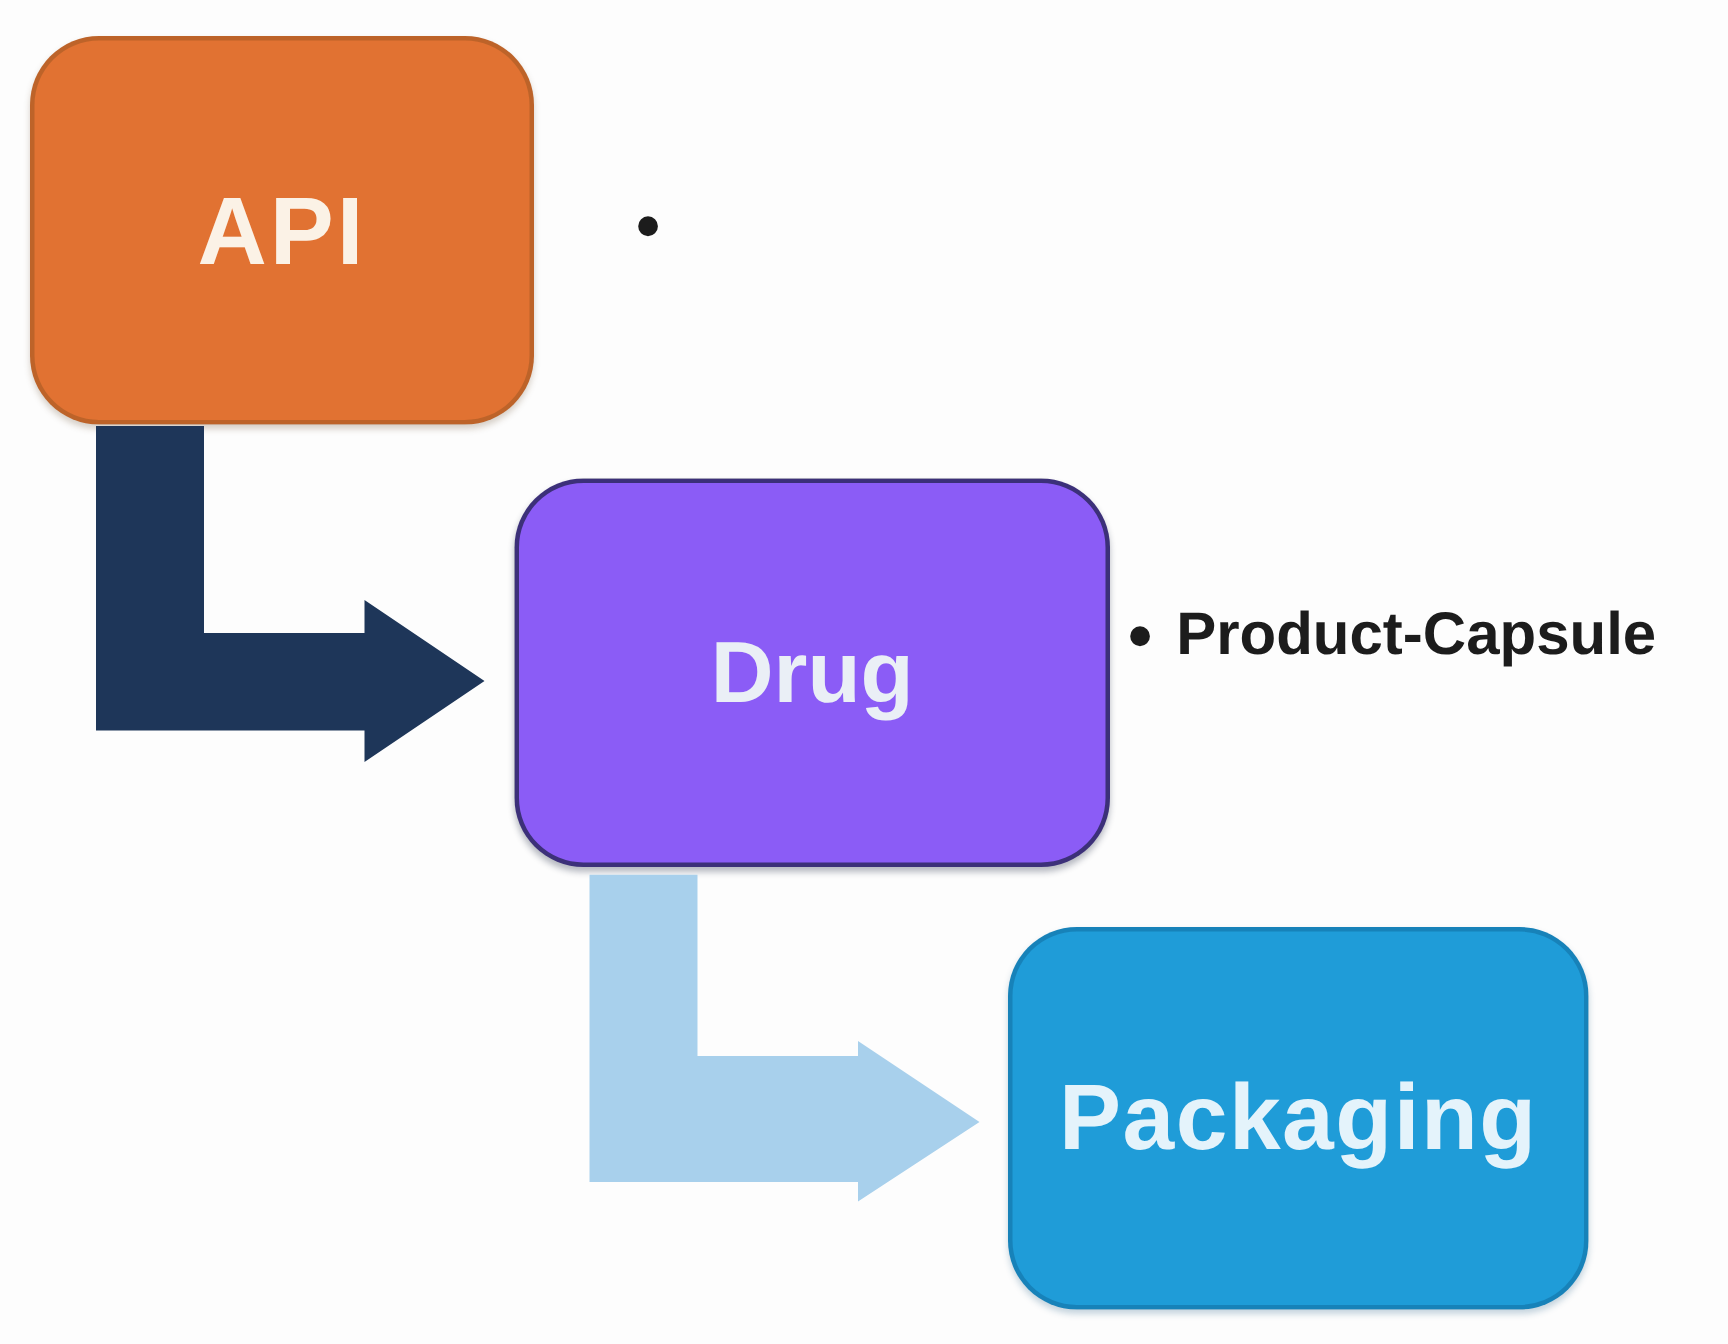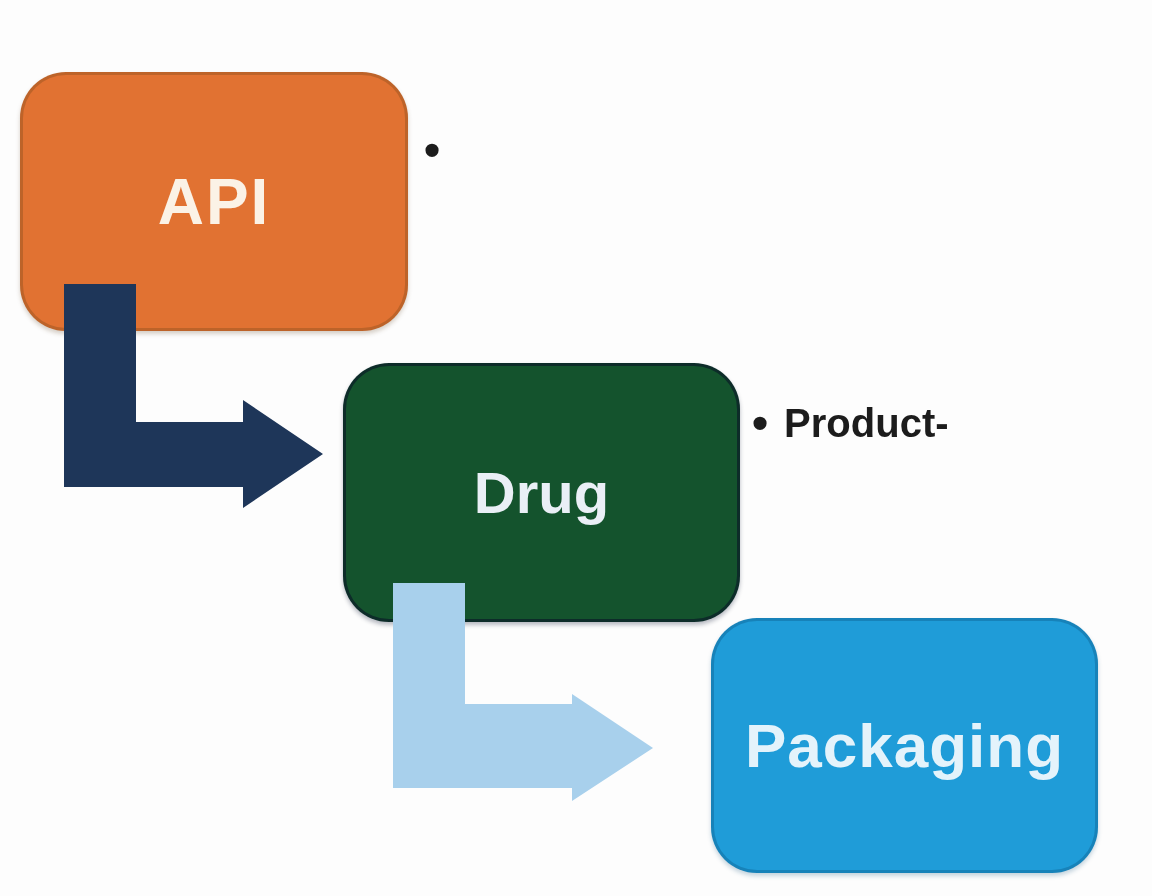--- a/index.html
+++ b/index.html
@@ -23,28 +23,27 @@
     border-radius: 46px;
     display: flex;
     align-items: center;
     justify-content: center;
     text-align: center;
     box-sizing: border-box;
   }
   .node-api {
     left: 20px;
     top: 24px;
-    width: 388px;
+    width: 336px;
     height: 259px;
     border: 3px solid rgba(146, 82, 31, 0.45);
     box-shadow: 0 3px 4px rgba(100, 70, 40, 0.25);
     font-size: 64px;
     font-weight: 600;
     letter-spacing: 2px;
-    margin-top: 48px;
   }
   .node-drug {
     left: 343px;
     top: 319px;
     width: 397px;
     height: 259px;
     border: 3px solid rgba(8, 18, 38, 0.6);
     box-shadow: 0 3px 4px rgba(20, 30, 55, 0.3);
     font-size: 58px;
     font-weight: 600;
@@ -53,21 +52,20 @@
   .node-packaging {
     left: 672px;
     top: 618px;
     width: 387px;
     height: 255px;
     border: 3px solid rgba(16, 110, 160, 0.55);
     box-shadow: 0 3px 4px rgba(30, 90, 130, 0.25);
     font-size: 62px;
     font-weight: 600;
     letter-spacing: 1px;
-    margin-left: 39px;
   }
   .arrow {
     position: absolute;
     display: block;
   }
   .arrow-dark {
     left: 60px;
     top: 284px;
     width: 270px;
     height: 230px;
@@ -121,30 +119,31 @@
   </div>
 
   <div class="annotation annotation-ingredient">
     <span class="bullet">•</span>
   </div>
 
   <svg class="arrow arrow-dark" viewBox="0 0 270 230">
     <polygon points="4,0 76,0 76,138 183,138 183,116 263,170 183,224 183,203 4,203" fill="#1E3659"></polygon>
   </svg>
 
-  <div class="node node-drug" style="background-color: #14532d; margin-top: 44px;">
+  <div class="node node-drug" style="background-color: #8b5cf6;">
     <div style="color: rgb(234, 239, 246);">
       <div>Drug</div>
     </div>
   </div>
 
   <div class="annotation annotation-capsule">
     <span class="bullet">•</span>
     <span class="lines">
       <span class="line">Product-</span>
+      <span class="line">Capsule</span>
     </span>
   </div>
 
   <svg class="arrow arrow-light" viewBox="0 0 270 230">
     <polygon points="3,0 75,0 75,121 182,121 182,111 263,165 182,218 182,205 3,205" fill="#A8D0EC"></polygon>
   </svg>
 
   <div class="node node-packaging" style="background-color: rgb(31, 156, 216);">
     <span style="color: rgb(228, 243, 251);">Packaging</span>
   </div>

